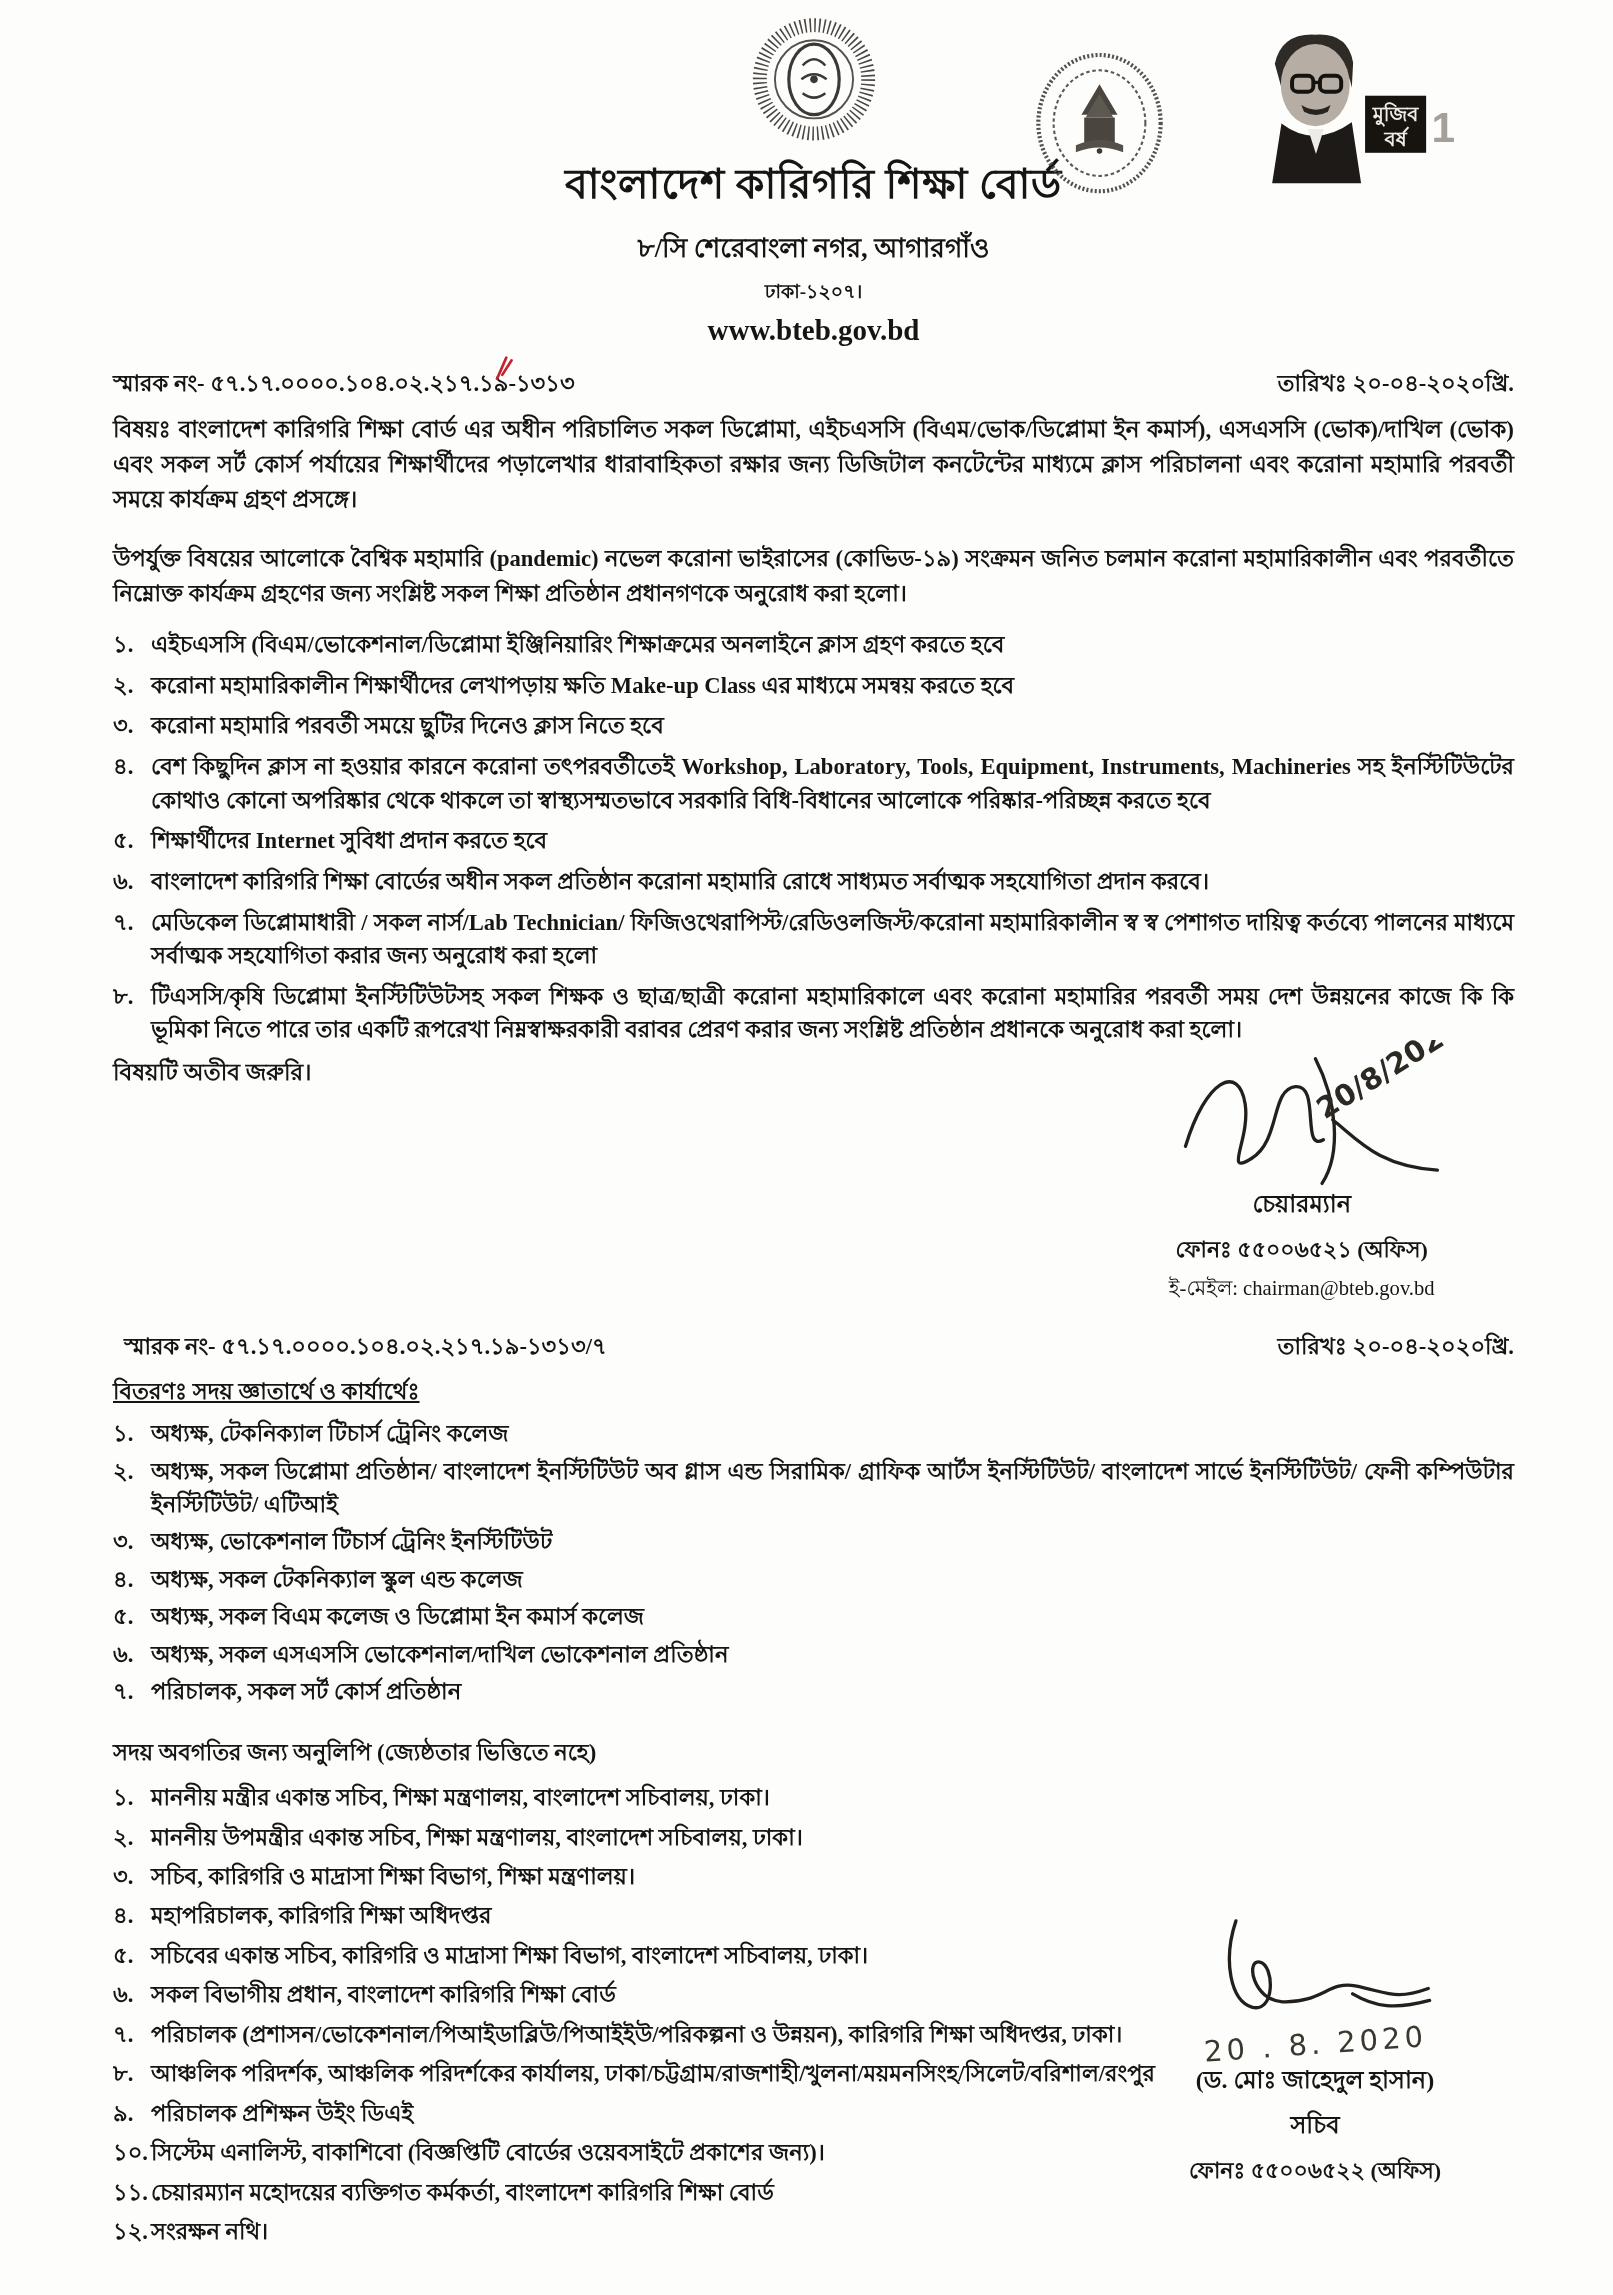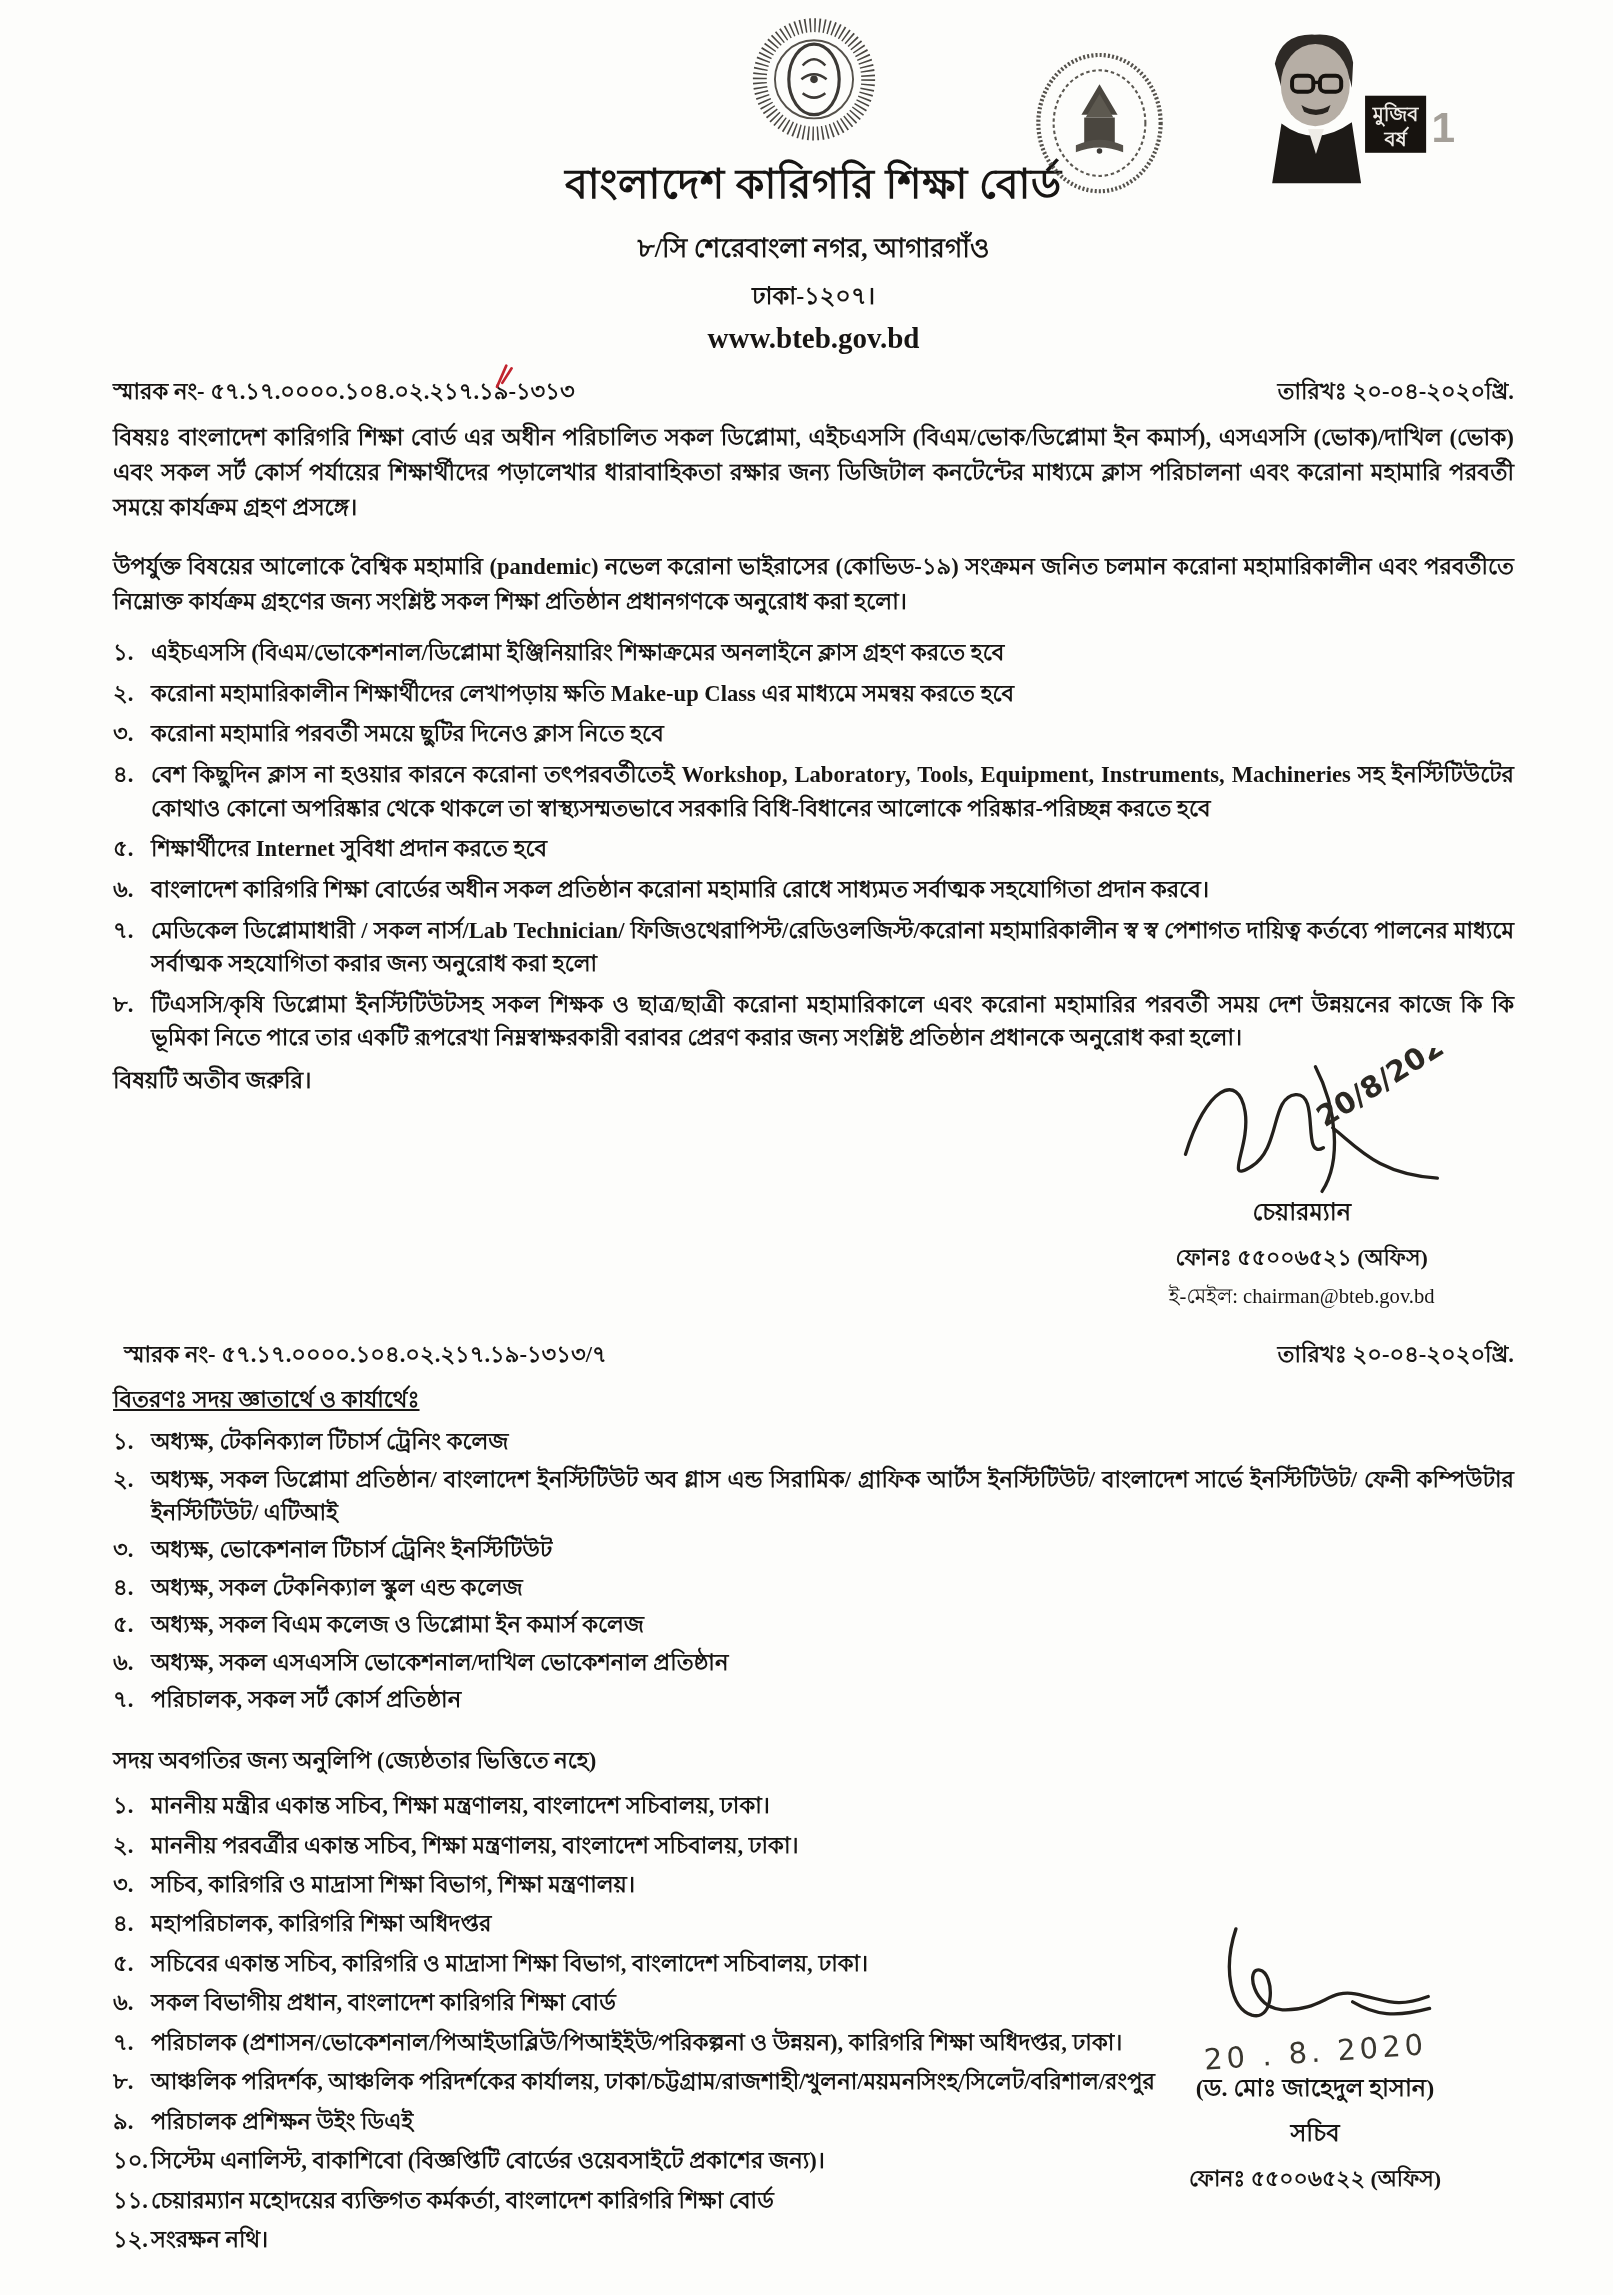--- a/index.html
+++ b/index.html
@@ -7,21 +7,21 @@
     position:relative; width:1614px; height:2295px; overflow:hidden;
     background:#fdfdfb; color:#171513;
     font-family:"Liberation Serif", serif; font-weight:700;
     box-sizing:border-box; padding:16px 100px 0 113px;
   }
   
   .hdr{position:relative; text-align:center;}
   .hdr .board-logo{display:inline-block; width:126px; height:133px;}
   .org-name{font-size:41px; letter-spacing:0.7px; margin-top:1.3px;}
   .addr{font-size:26.5px; margin-top:6.6px;}
-  .addr2{font-size:24px; margin-top:5.3px;}
+  .addr2{font-size:19px; margin-top:5.3px;}
   .website{font-size:29px; margin-top:5.3px; font-family:"Liberation Serif", serif;}
   .seal-logo{position:absolute; top:32px; right:345px; width:139px; height:153px;}
   .mujib-logo{position:absolute; top:8px; right:60px; width:219px; height:166px;}
   
   .memo-row{display:flex; justify-content:space-between; align-items:flex-start;
     font-size:22.6px; position:relative;}
   .memo-row.first{margin-top:18.6px;}
   .memo-row.second{margin-top:22.6px;margin-left:11px;}
   .red-mark{position:absolute; left:380px; top:-10.6px; width:22.6px; height:26.5px;}
   
@@ -198,21 +198,21 @@
   </div>
 
   <div class="copies">
     <div class="heading">সদয় অবগতির জন্য অনুলিপি (জ্যেষ্ঠতার ভিত্তিতে নহে)</div>
     <div class="item">
         <span class="num">১.</span>
         <span class="txt">মাননীয় মন্ত্রীর একান্ত সচিব, শিক্ষা মন্ত্রণালয়, বাংলাদেশ সচিবালয়, ঢাকা।</span>
       </div>
     <div class="item">
         <span class="num">২.</span>
-        <span class="txt">মাননীয় পরবর্ত্রীর একান্ত সচিব, শিক্ষা মন্ত্রণালয়, বাংলাদেশ সচিবালয়, ঢাকা।</span>
+        <span class="txt">মাননীয় উপমন্ত্রীর একান্ত সচিব, শিক্ষা মন্ত্রণালয়, বাংলাদেশ সচিবালয়, ঢাকা।</span>
       </div>
     <div class="item">
         <span class="num">৩.</span>
         <span class="txt">সচিব, কারিগরি ও মাদ্রাসা শিক্ষা বিভাগ, শিক্ষা মন্ত্রণালয়।</span>
       </div>
     <div class="item">
         <span class="num">৪.</span>
         <span class="txt">মহাপরিচালক, কারিগরি শিক্ষা অধিদপ্তর</span>
       </div>
     <div class="item">

